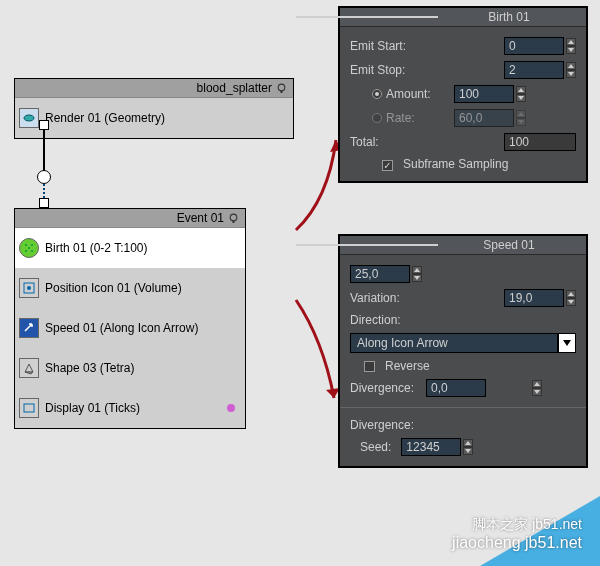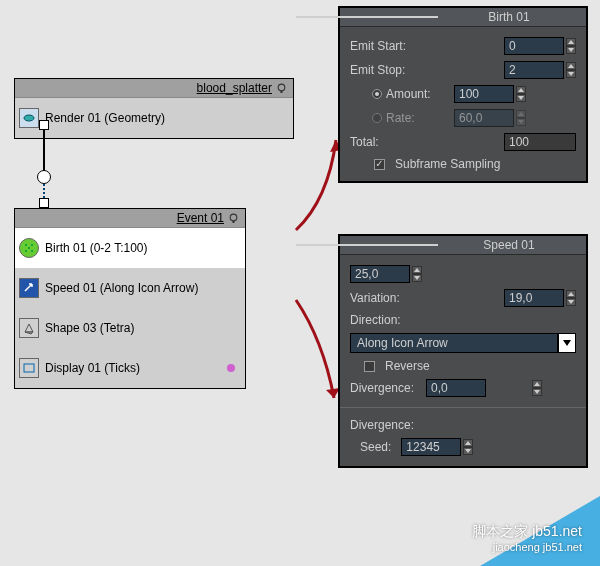--- a/index.html
+++ b/index.html
@@ -1,20 +1,20 @@
 <!DOCTYPE html>
 <html><head>
 <meta charset="utf-8">
 <style>
   * { box-sizing: border-box; margin: 0; padding: 0; font-family: Arial, sans-serif; }
   body { background: #e6e6e6; width: 600px; height: 566px; position: relative; overflow: hidden; }
 
   
   .node-box { position: absolute; background: #cfcfcf; border: 1px solid #000; }
-  .node-title { background: #a0a0a0; color: #000; font-size: 12px; text-align: right; padding: 2px 6px; border-bottom: 1px solid #888; display: flex; justify-content: flex-end; align-items: center; gap: 4px; text-decoration: underline; }
+  .node-title { background: #a0a0a0; color: #000; font-size: 12px; text-align: right; padding: 2px 6px; border-bottom: 1px solid #888; display: flex; justify-content: flex-end; align-items: center; gap: 4px; }
   .bulb-icon { width: 11px; height: 11px; display: inline-block; }
   .bulb-icon svg { width: 100%; height: 100%; }
   .node-row { display: flex; align-items: center; padding: 10px 4px; font-size: 12px; gap: 6px; }
   .node-row.selected { background: #fff; }
   .op-icon { width: 20px; height: 20px; border: 1px solid #666; background: #d0d0d0; display: flex; align-items: center; justify-content: center; flex-shrink: 0; }
   .op-icon svg { width: 14px; height: 14px; }
   .dot-magenta { width: 8px; height: 8px; background: #d060d0; border-radius: 50%; margin-left: auto; margin-right: 6px; }
 
   
   .connector { position: absolute; width: 2px; background: #000; }
@@ -101,20 +101,29 @@
             <circle cx="10" cy="4" r="1"></circle>
             <circle cx="7" cy="7" r="1"></circle>
             <circle cx="4" cy="10" r="1"></circle>
             <circle cx="10" cy="10" r="1"></circle>
           </g>
         </svg>
     </span>
     <span>Birth 01 (0-2 T:100)</span>
   </div>
   <div class="node-row">
+    <span class="op-icon">
+      <svg viewBox="0 0 14 14">
+          <rect x="2" y="2" width="10" height="10" fill="none" stroke="#06a"></rect>
+          <circle cx="7" cy="7" r="2" fill="#06a"></circle>
+        </svg>
+    </span>
+    <span>Position Icon 01 (Volume)</span>
+  </div>
+  <div class="node-row">
     <span class="op-icon" style="background:#25a;">
       <svg viewBox="0 0 14 14">
           <path d="M3 10 L10 3 M10 3 L7 3 M10 3 L10 6" stroke="#fff" stroke-width="1.5" fill="none"></path>
         </svg>
     </span>
     <span>Speed 01 (Along Icon Arrow)</span>
   </div>
   <div class="node-row">
     <span class="op-icon">
       <svg viewBox="0 0 14 14">
@@ -220,21 +229,21 @@
                 <path d="M0 0 L3 4 L6 0 Z" fill="#888"></path>
               </svg>
             </div>
           </div>
       </div>
     </div>
     <div class="field-row">
       <span class="field-label">Total:</span>
       <input class="spinner-input plain" style="width: 72px;" readonly="" value="100">
     </div>
-    <div class="field-row" style="margin-left:24px;">
+    <div class="field-row" style="margin-left:32px;align-items:flex-end;">
       <span class="checkbox on"></span>
       <span class="section-label" style="margin-left:6px;">Subframe Sampling</span>
     </div>
   </div>
 </div>
 
 <div class="panel" style="left:338px; top:234px; width:250px;">
   <div class="panel-title">
     <span class="minus"></span>
     <span>Speed 01</span>
@@ -325,14 +334,14 @@
             </div>
           </div>
       </div>
     </div>
   </div>
 </div>
 
 <div class="wm-triangle"></div>
 <div class="watermark">
   <div>脚本之家 jb51.net</div>
-  <div style="font-size:11px;">jiaocheng jb51.net</div>
+  <div style="font-size:16px;">jiaocheng jb51.net</div>
 </div>
 
 </body></html>

